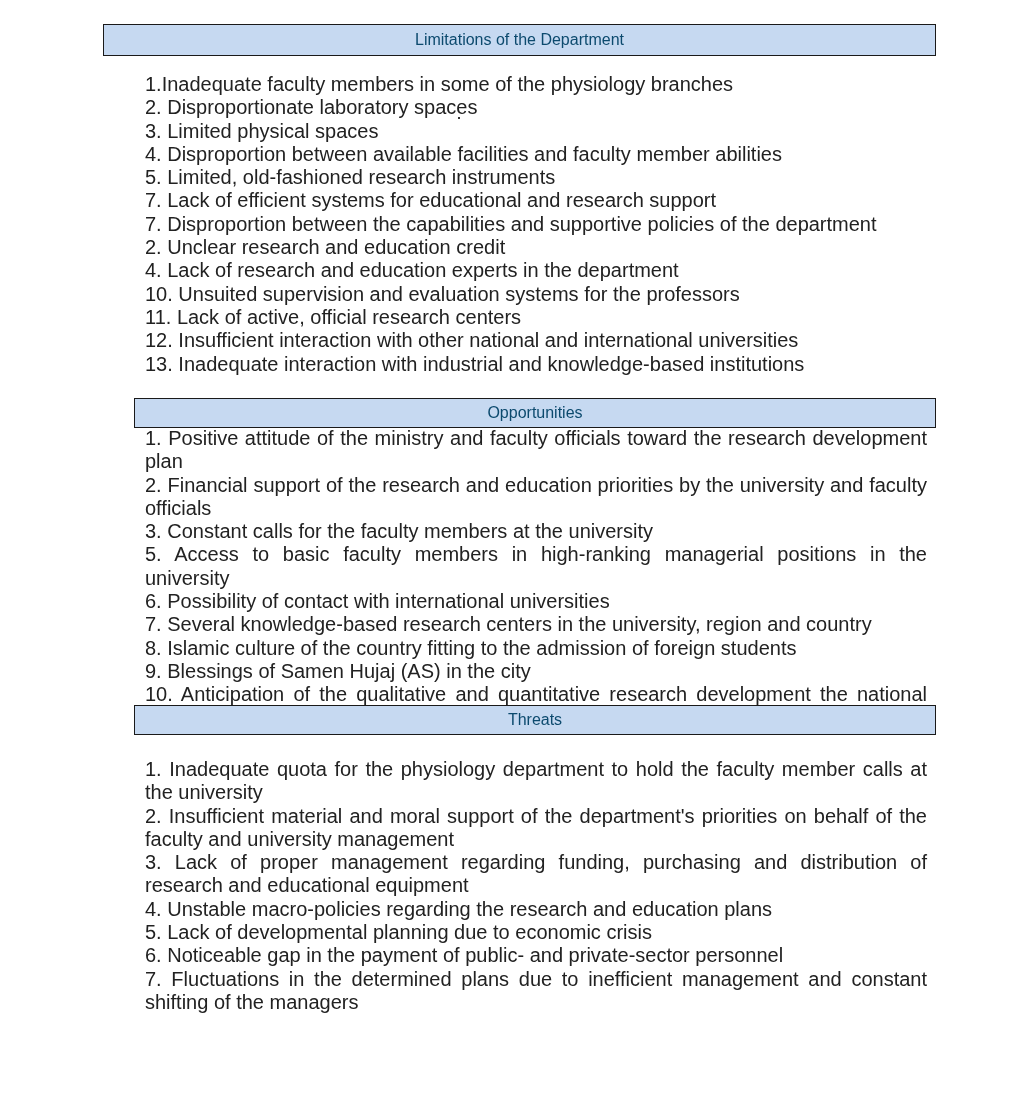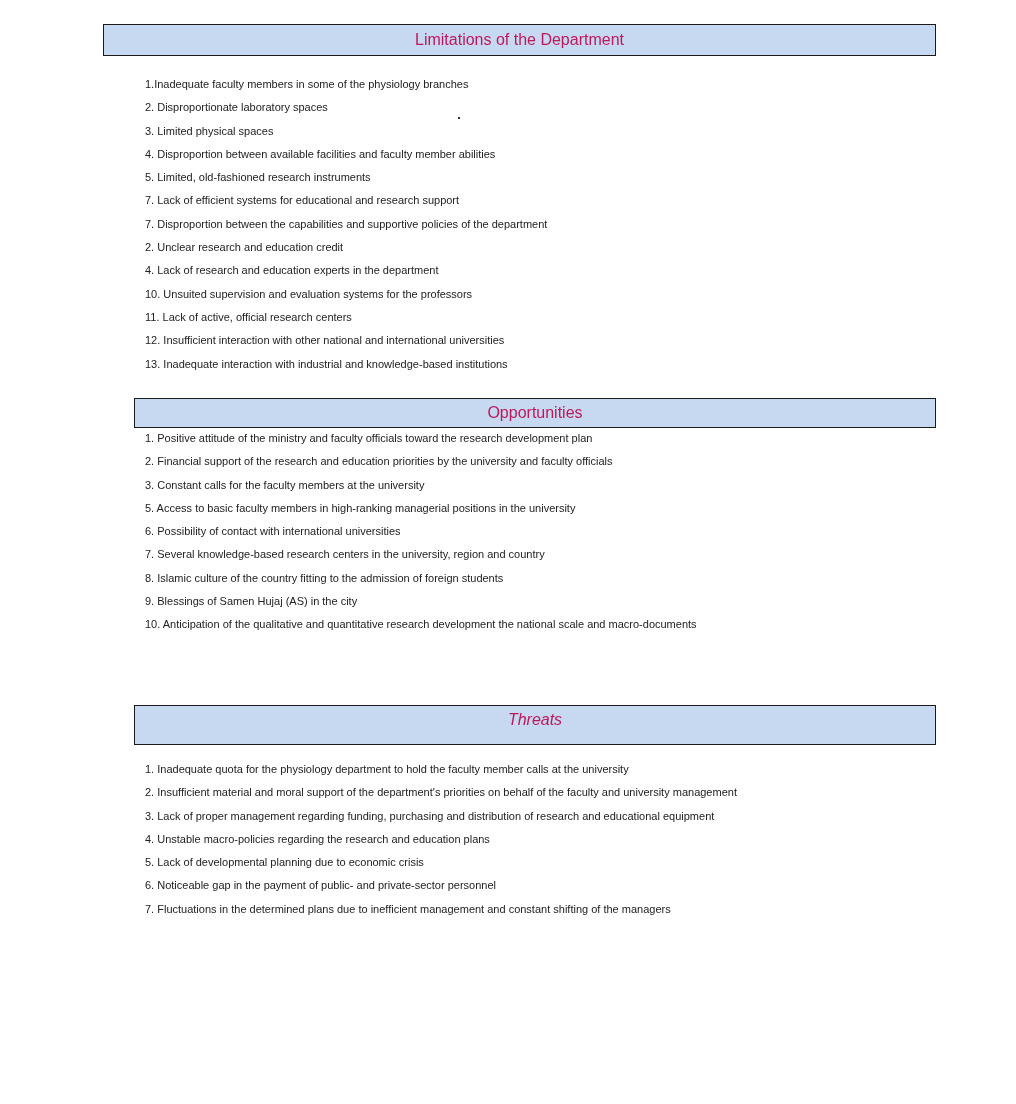--- a/index.html
+++ b/index.html
@@ -1,26 +1,26 @@
 <!DOCTYPE html>
 <html><head>
 <meta charset="utf-8">
 <style>
   html, body { margin: 0; padding: 0; background: #ffffff; }
   body { width: 1016px; height: 1104px; position: relative; overflow: hidden;
          font-family: "Liberation Sans", sans-serif; color: #222; }
   .header { position: absolute; background: #c6d9f1; border: 1.5px solid #1a1a1a;
             box-sizing: border-box; text-align: center; font-size: 16px;
-            line-height: 28px; color: #be185d; }
-  .list { position: absolute; margin: 0; padding: 0; list-style: none; font-size: 11px; color: #222; }
+            line-height: 28px; color: #0c4a6e; }
+  .list { position: absolute; margin: 0; padding: 0; list-style: none; font-size: 20px; color: #222; }
   .list li { line-height: 23.3px; }
   .justify li { text-align: justify; text-align-last: left; }
   #h1 { left: 103px; top: 24px; width: 833px; height: 32px; line-height: 29px; }
   #h2 { left: 134px; top: 398px; width: 802px; height: 30px; line-height: 27px; }
-  #h3 { left: 134px; top: 705px; width: 802px; height: 40px; line-height: 27px; font-style: italic; }
+  #h3 { left: 134px; top: 705px; width: 802px; height: 30px; line-height: 27px; }
   #l1 { left: 145px; top: 73px; width: 790px; }
   #l2 { left: 145px; top: 427px; width: 782px; }
   #l3 { left: 145px; top: 758px; width: 782px; }
   .dot { position: absolute; left: 458px; top: 117px; width: 2px; height: 2px; background: #333; }
 </style>
 </head>
 <body>
 
 <div id="h1" class="header">Limitations of the Department</div>
 <ul id="l1" class="list">

